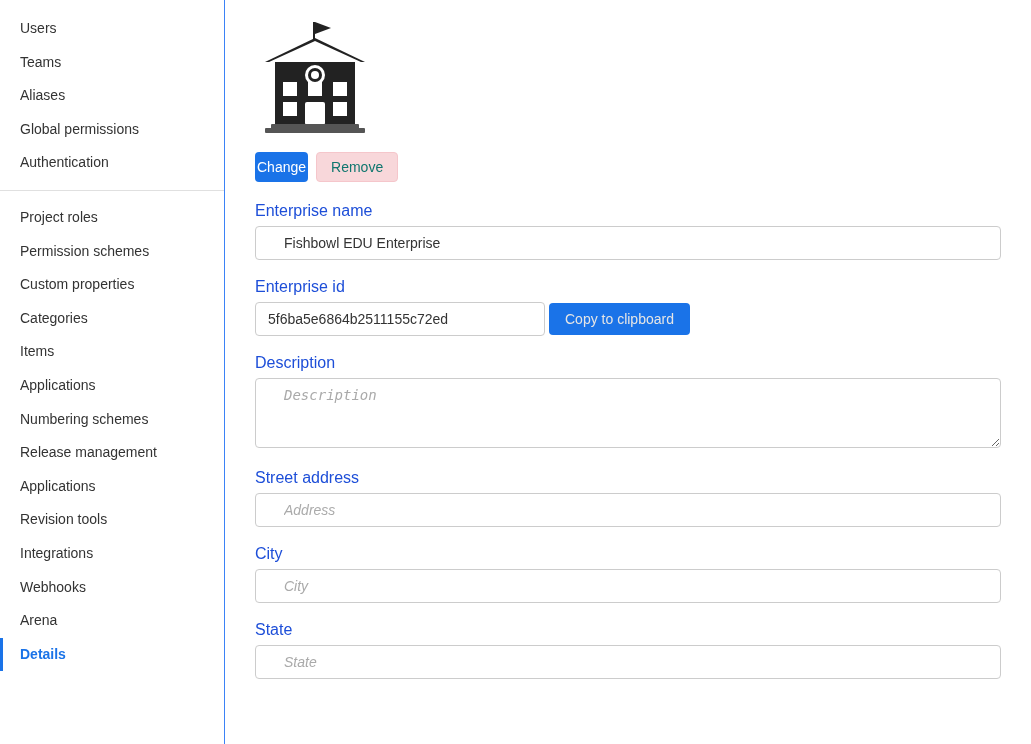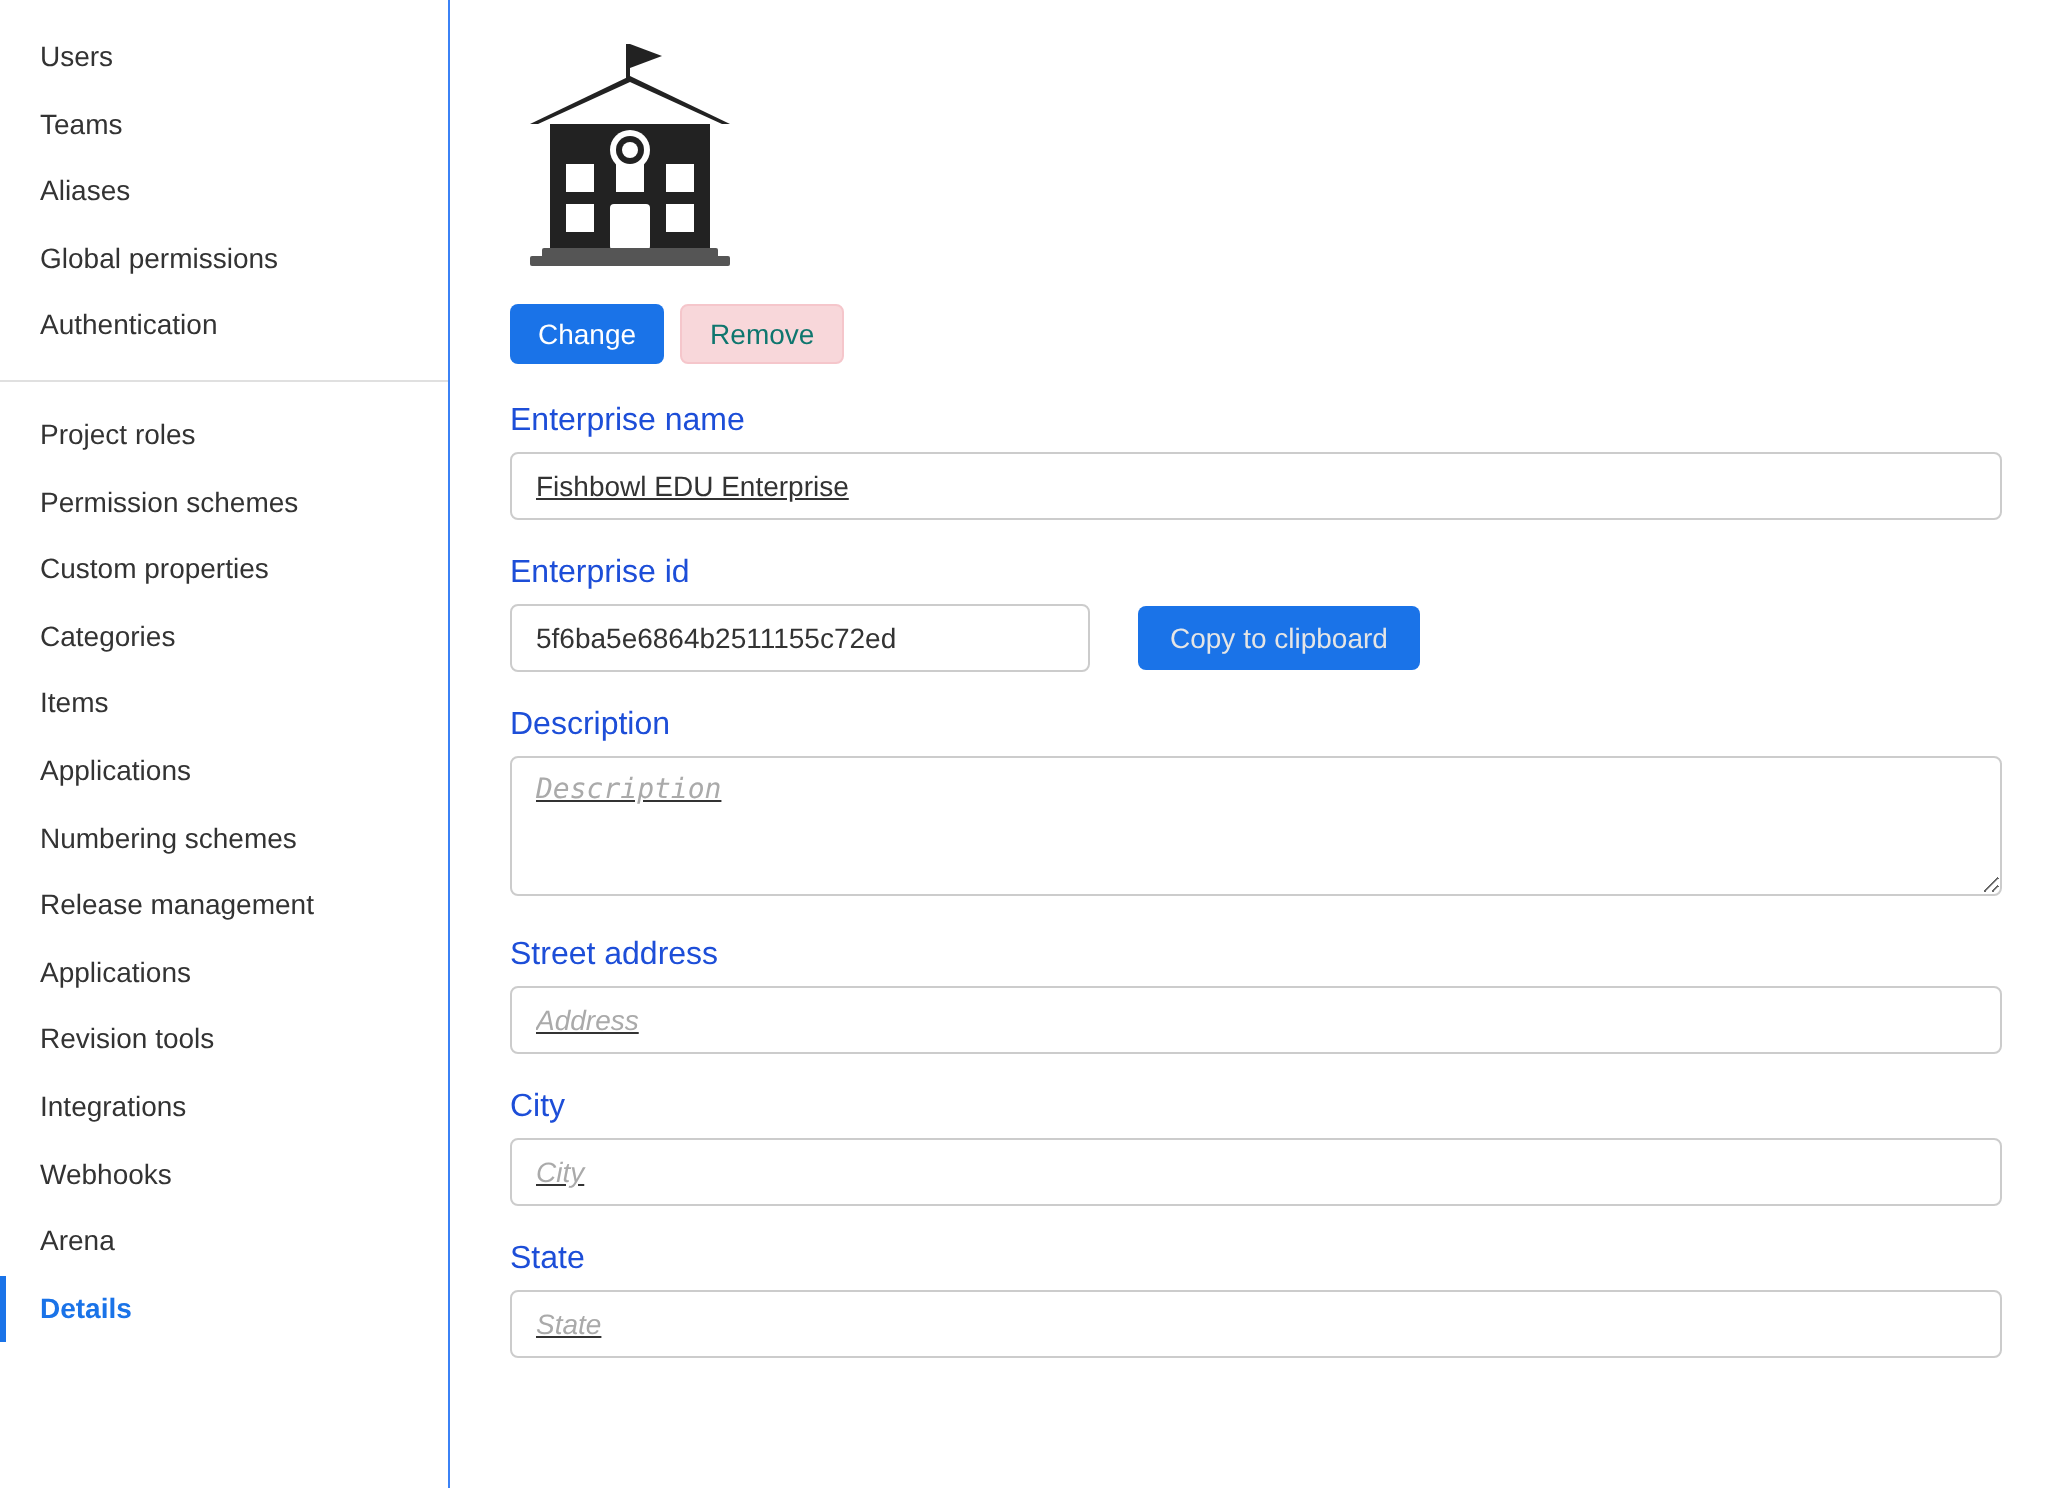--- a/index.html
+++ b/index.html
@@ -54,21 +54,21 @@
     }
     .logo-buttons {
       display: flex;
       gap: 8px;
     }
     .btn-change {
       background: #1a73e8;
       color: #fff;
       border: none;
       border-radius: 4px;
-      padding: 6px 14px;
+      padding: 6px 2px;
       cursor: pointer;
       font-size: 14px;
     }
     .btn-remove {
       background: #f8d7da;
       color: #0f766e;
       border: 1px solid #f5c6cb;
       border-radius: 4px;
       padding: 6px 14px;
       cursor: pointer;
@@ -81,39 +81,38 @@
       max-width: 760px;
     }
     .form-label {
       display: block;
       margin-bottom: 6px;
       font-size: 16px;
       color: #1d4ed8;
     }
     .form-input {
       width: 100%;
-      padding: 8px 12px;
+      padding: 8px 28px;
       border: 1px solid #ccc;
       border-radius: 4px;
       font-size: 14px;
       color: #333;
       background: #fff;
       outline: none;
-      text-decoration: underline;
     }
     .form-input::placeholder { color: #aaa; font-style: italic; }
     .form-input.textarea-like {
       height: 70px;
       resize: vertical;
     }
 
     
     .id-row {
       display: flex;
-      gap: 24px;
+      gap: 4px;
       align-items: center;
       max-width: 760px;
     }
     .id-input {
       flex: 0 0 auto;
       width: 290px;
       padding: 8px 12px;
       border: 1px solid #ccc;
       border-radius: 4px;
       font-size: 14px;

